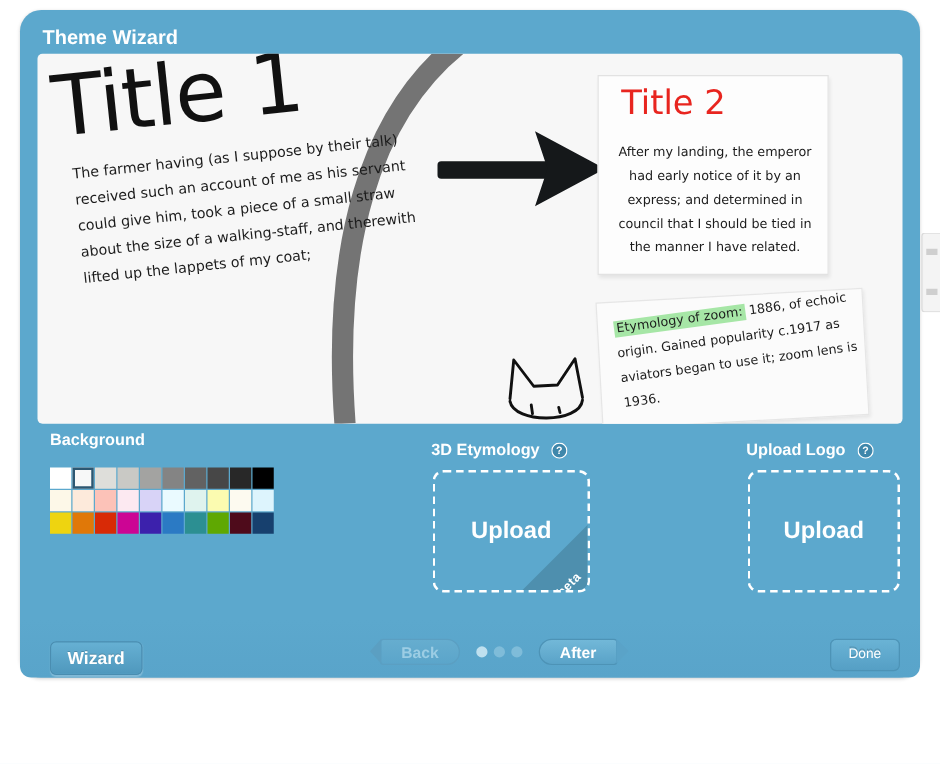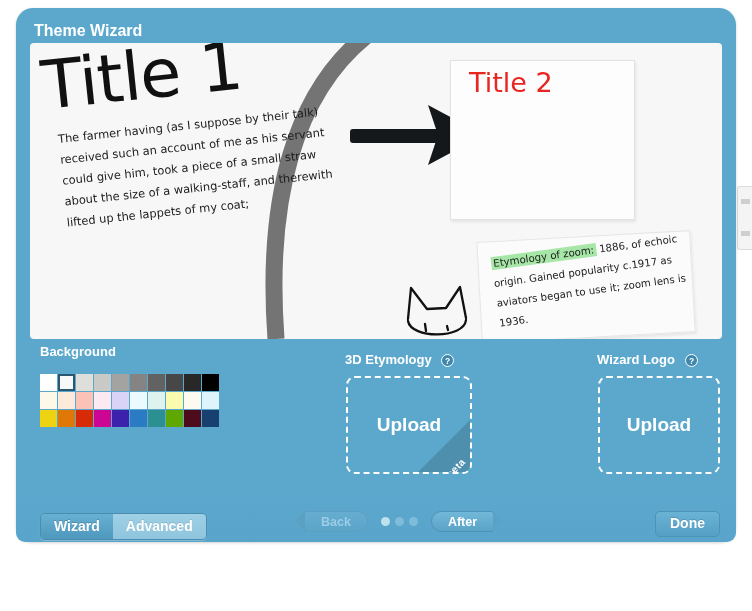--- a/index.html
+++ b/index.html
@@ -73,21 +73,21 @@
     line-height: 21px;
     color: #1c1c1c;
     font-family: "DejaVu Sans", sans-serif;
     transform: rotate(-6deg);
     transform-origin: left top;
   }
 
   
   .card2 {
     position: absolute;
-    left: 420px; top: 17px;
+    left: 448px; top: 17px;
     width: 183px; height: 158px;
     background: #fdfdfd;
     border: 1px solid #e2e2e2;
     box-shadow: 1px 2px 3px rgba(0,0,0,0.08);
     text-align: center;
   }
   .title2 {
     position: absolute;
     left: 18px; top: 6px;
     font-size: 27px;
@@ -300,22 +300,22 @@
   .dot.on { background: #bfe0ef; }
 
   .right-btns {
     position: absolute;
     right: 16px; top: 503px;
     display: flex;
     gap: 7px;
   }
   .pill {
     padding: 4px 14px 5px;
-    font-size: 14px;
-    font-weight: bold;
+    font-size: 11px;
+    font-weight: normal;
     color: #ffffff;
     background: linear-gradient(#6ab3d5,#559fc5);
     border: 1px solid #4d93b6;
     border-radius: 5px;
     cursor: pointer;
     text-shadow: 0 -1px 0 rgba(0,0,0,0.15);
     line-height: 15px;
   }
 
   
@@ -377,20 +377,21 @@
           <path d="M395 281 L396 288"></path>
           <path d="M417 283 L418 287"></path>
         </g>
       </svg>
 
       <div class="title1">Title 1</div>
       <div class="body1">The farmer having (as I suppose by their talk) received such an account of me as his servant could give him, took a piece of a small straw about the size of a walking-staff, and therewith lifted up the lappets of my coat;</div>
 
       <div class="card2">
         <div class="title2">Title 2</div>
+        <div class="body2">After my landing, the emperor had early notice of it by an express; and determined in council that I should be tied in the manner I have related.</div>
       </div>
 
       <div class="note">
         <div class="note-inner"><span class="hl">Etymology of zoom:</span> <span>1886, of echoic origin. Gained popularity c.1917 as aviators began to use it; zoom lens is 1936.</span></div>
       </div>
     </div>
 
     <div class="section-label" style="left:24px; top:336px;">Background</div>
     <div class="swatches">
         <div class="sw-row">
@@ -440,35 +441,34 @@
     </div>
     <div class="upload-box" style="left:330px; top:368px; width:126px; height:98px;">
       <div class="upload-label">Upload</div>
       <div class="beta-ribbon">
         <div class="tri"></div>
         <div class="txt">beta</div>
       </div>
     </div>
 
     <div class="section-label" style="left:581px; top:344px;">
-      <span>Wizard Logo</span>
+      <span>Upload Logo</span>
       <svg class="help-icon" width="13" height="13" viewBox="0 0 13 13">
         <circle cx="6.5" cy="6.5" r="6" fill="#3f87ab" stroke="#ffffff" stroke-width="1"></circle>
         <text x="6.5" y="9.6" font-size="8.5" text-anchor="middle" fill="#ffffff" font-family="Liberation Sans, sans-serif" font-weight="bold">?</text>
       </svg>
     </div>
     <div class="upload-box" style="left:582px; top:368px; width:122px; height:98px;">
       <div class="upload-label">Upload</div>
     </div>
 
     <div class="footer"></div>
 
     <div class="seg-group">
         <div class="seg active">Wizard</div>
-        <div class="seg inactive">Advanced</div>
       </div>
 
     <div class="nav-wrap">
       <div class="arrow-btn back">Back</div>
       <div class="dots">
           <div class="dot on"></div>
           <div class="dot"></div>
           <div class="dot"></div>
         </div>
       <div class="arrow-btn next">After</div>

